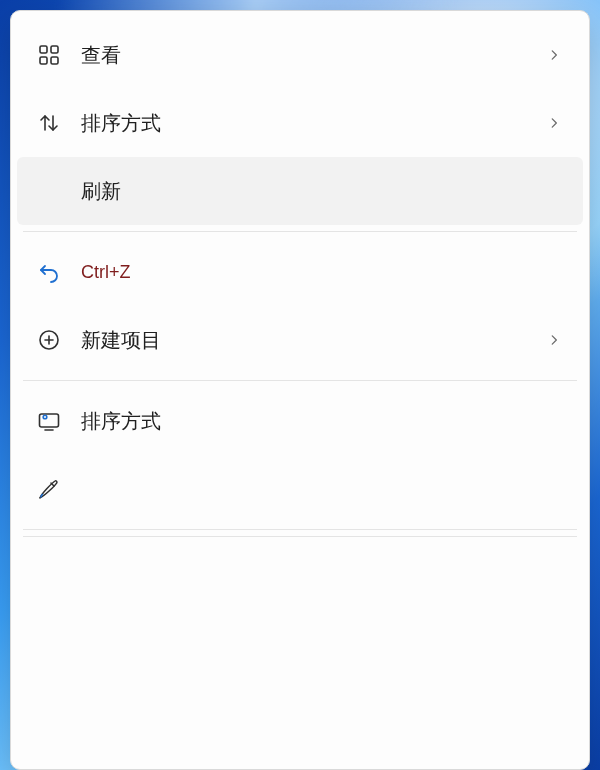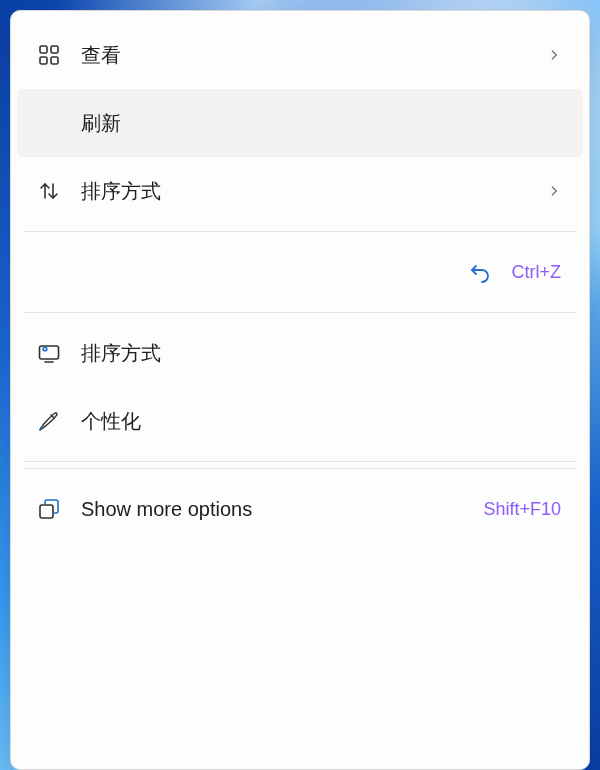--- a/index.html
+++ b/index.html
@@ -58,39 +58,38 @@
     box-sizing: border-box;
   }
   .item {
     display: flex;
     align-items: center;
     height: 68px;
     padding: 0 22px 0 20px;
     margin: 0 6px;
     border-radius: 6px;
     cursor: default;
-    justify-content: flex-end;
   }
   .item.hover {
     background: #f2f2f2;
   }
   .icon-slot {
     width: 44px;
     display: flex;
     align-items: center;
     justify-content: flex-start;
     flex-shrink: 0;
   }
   .icon-slot svg { display:block; }
   .label {
     flex: 1;
     white-space: nowrap;
   }
   .accel {
-    color: #8b5cf6;
+    color: #7f1d1d;
     font-size: 18px;
     white-space: nowrap;
   }
   .chevron {
     color: #6a6a6a;
     margin-left: 10px;
   }
   .no-icon-pad {
     width: 44px;
     flex-shrink: 0;
@@ -122,54 +121,69 @@
       </svg>
     </span>
     <span class="label">查看</span>
     <span class="chevron">
       <svg width="14" height="14" viewBox="0 0 24 24" fill="none" stroke="#6a6a6a" stroke-width="2.2" stroke-linecap="round" stroke-linejoin="round">
           <polyline points="9 5 16 12 9 19"></polyline>
         </svg>
     </span>
   </div>
 
-  <div class="item hover">
-    <span class="no-icon-pad"></span>
-    <span class="label">刷新</span>
-  </div>
-
   <div class="item">
     <span class="icon-slot">
       <svg width="24" height="24" viewBox="0 0 24 24" fill="none" stroke="#303030" stroke-width="1.6" stroke-linecap="round" stroke-linejoin="round">
         <line x1="8" y1="5" x2="8" y2="19"></line>
           <polyline points="4 9 8 5 12 9"></polyline>
         <line x1="16" y1="5" x2="16" y2="19"></line>
           <polyline points="12 15 16 19 20 15"></polyline>
       </svg>
     </span>
     <span class="label">排序方式</span>
     <span class="chevron">
       <svg width="14" height="14" viewBox="0 0 24 24" fill="none" stroke="#6a6a6a" stroke-width="2.2" stroke-linecap="round" stroke-linejoin="round">
           <polyline points="9 5 16 12 9 19"></polyline>
         </svg>
     </span>
   </div>
 
+  <div class="item hover">
+    <span class="no-icon-pad"></span>
+    <span class="label">刷新</span>
+  </div>
+
   <div class="sep"></div>
 
   <div class="item">
     <span class="icon-slot">
       <svg width="24" height="24" viewBox="0 0 24 24" fill="none" stroke="#1f6fd0" stroke-width="1.8" stroke-linecap="round" stroke-linejoin="round">
         <path d="M4 10h10a6 6 0 0 1 0 12"></path>
         <polyline points="8 6 4 10 8 14"></polyline>
       </svg>
     </span>
     <span class="accel">Ctrl+Z</span>
   </div>
 
+  <div class="item">
+    <span class="icon-slot">
+      <svg width="24" height="24" viewBox="0 0 24 24" fill="none" stroke="#303030" stroke-width="1.6" stroke-linecap="round">
+        <circle cx="12" cy="12" r="9"></circle>
+        <line x1="12" y1="8" x2="12" y2="16"></line>
+        <line x1="8" y1="12" x2="16" y2="12"></line>
+      </svg>
+    </span>
+    <span class="label">新建项目</span>
+    <span class="chevron">
+      <svg width="14" height="14" viewBox="0 0 24 24" fill="none" stroke="#6a6a6a" stroke-width="2.2" stroke-linecap="round" stroke-linejoin="round">
+          <polyline points="9 5 16 12 9 19"></polyline>
+        </svg>
+    </span>
+  </div>
 
   <div class="sep"></div>
 
   <div class="item">
     <span class="icon-slot">
       <svg width="24" height="24" viewBox="0 0 24 24" fill="none" stroke="#303030" stroke-width="1.6" stroke-linejoin="round">
         <rect x="2.5" y="5" width="19" height="13" rx="2"></rect>
         <line x1="8" y1="21" x2="16" y2="21" stroke-linecap="round"></line>
         <circle cx="8" cy="8" r="2.6" fill="#1f6fd0" stroke="none"></circle>
         <circle cx="8" cy="8" r="1" fill="#fdfdfd" stroke="none"></circle>
@@ -179,32 +193,21 @@
   </div>
 
   <div class="item">
     <span class="icon-slot">
       <svg width="24" height="24" viewBox="0 0 24 24" fill="none" stroke="#303030" stroke-width="1.5" stroke-linecap="round" stroke-linejoin="round">
         <path d="M3 21c1-4 12-15 15-17 1-0.7 2.5 0.8 1.8 1.8-2 3-13 14-17 15z"></path>
         <path d="M14 6l3 3"></path>
         <path d="M4 20c0-1 0.5-2 1.5-2.5" fill="#1f6fd0" stroke="#1f6fd0"></path>
       </svg>
     </span>
-    <span class="label">个性化</span>
-  </div>
-
-  <div class="sep"></div>
-
-
-  <div class="sep"></div>
-
-  <div class="item">
-    <span class="icon-slot">
-      <svg width="24" height="24" viewBox="0 0 24 24" fill="none" stroke-linejoin="round">
-        <rect x="3" y="8" width="13" height="13" rx="2" stroke="#303030" stroke-width="1.6"></rect>
-        <path d="M8 8V5a2 2 0 0 1 2-2h9a2 2 0 0 1 2 2v9a2 2 0 0 1-2 2h-3" stroke="#1f6fd0" stroke-width="1.6"></path>
-      </svg>
-    </span>
-    <span class="label">Show more options</span>
-    <span class="accel">Shift+F10</span>
-  </div>
+  </div>
+
+  <div class="sep"></div>
+
+
+  <div class="sep"></div>
+
 
 </div>
 
 </body></html>

